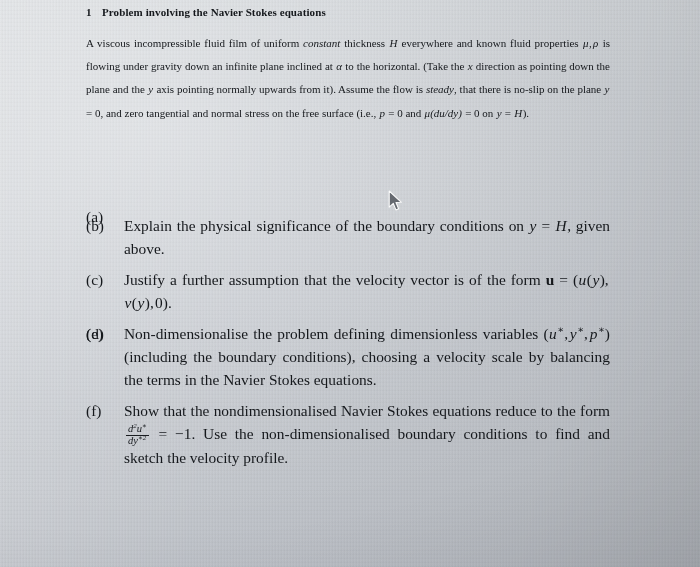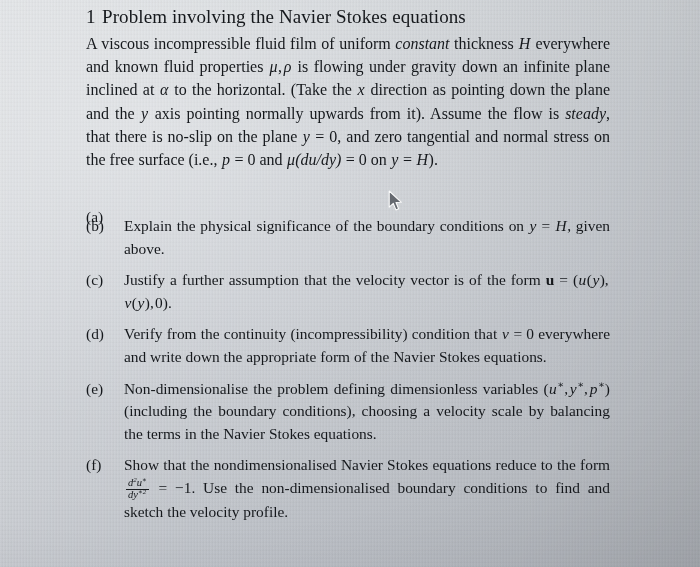--- a/index.html
+++ b/index.html
@@ -50,36 +50,36 @@
     position: relative;
     z-index: 3;
     padding: 0;
   }
 
   .heading {
     position: absolute;
     left: 86px;
     top: 6px;
     width: 560px;
-    font-weight: normal;
-    font-size: 19px;
+    font-weight: bold;
+    font-size: 11px;
     letter-spacing: 0.1px;
     white-space: nowrap;
   }
   .heading .num {
     display: inline-block;
     width: 16px;
   }
 
   .intro {
     position: absolute;
     left: 86px;
     top: 32px;
     width: 524px;
-    font-size: 16px;
+    font-size: 11px;
     line-height: 23.2px;
     text-align: justify;
     text-align-last: left;
   }
 
   .items {
     position: absolute;
     left: 86px;
     top: 206px;
     width: 524px;
@@ -173,21 +173,20 @@
         <span>Explain the physical significance of the boundary conditions on <span class="mathvar">y</span> = <span class="mathvar">H</span>, given above.</span>
       </div>
 
       <div class="item">
         <span class="label">(c)</span>
         <span>Justify a further assumption that the velocity vector is of the form <span class="vec">u</span> = (<span class="mathvar">u</span>(<span class="mathvar">y</span>), <span class="mathvar">v</span>(<span class="mathvar">y</span>), 0).</span>
       </div>
 
       <div class="item">
         <span class="label">(d)</span>
-        <span>Verify from the continuity (incompressibility) condition that <span class="mathvar">v</span> = 0 everywhere and write down the appropriate form of the Navier Stokes equations.</span>
       </div>
 
       <div class="item">
         <span class="label">(e)</span>
         <span>Non-dimensionalise the problem defining dimensionless variables (<span class="mathvar">u</span><sup>∗</sup>, <span class="mathvar">y</span><sup>∗</sup>, <span class="mathvar">p</span><sup>∗</sup>) (including the boundary conditions), choosing a velocity scale by balancing the terms in the Navier Stokes equations.</span>
       </div>
 
       <div class="item">
         <span class="label">(f)</span>
         <span>Show that the nondimensionalised Navier Stokes equations reduce to the form <span class="frac"><span class="num2">d<sup>2</sup>u<sup>∗</sup></span><span class="den2">dy<sup>∗2</sup></span></span> = −1. Use the non-dimensionalised boundary conditions to find and sketch the velocity profile.</span>

